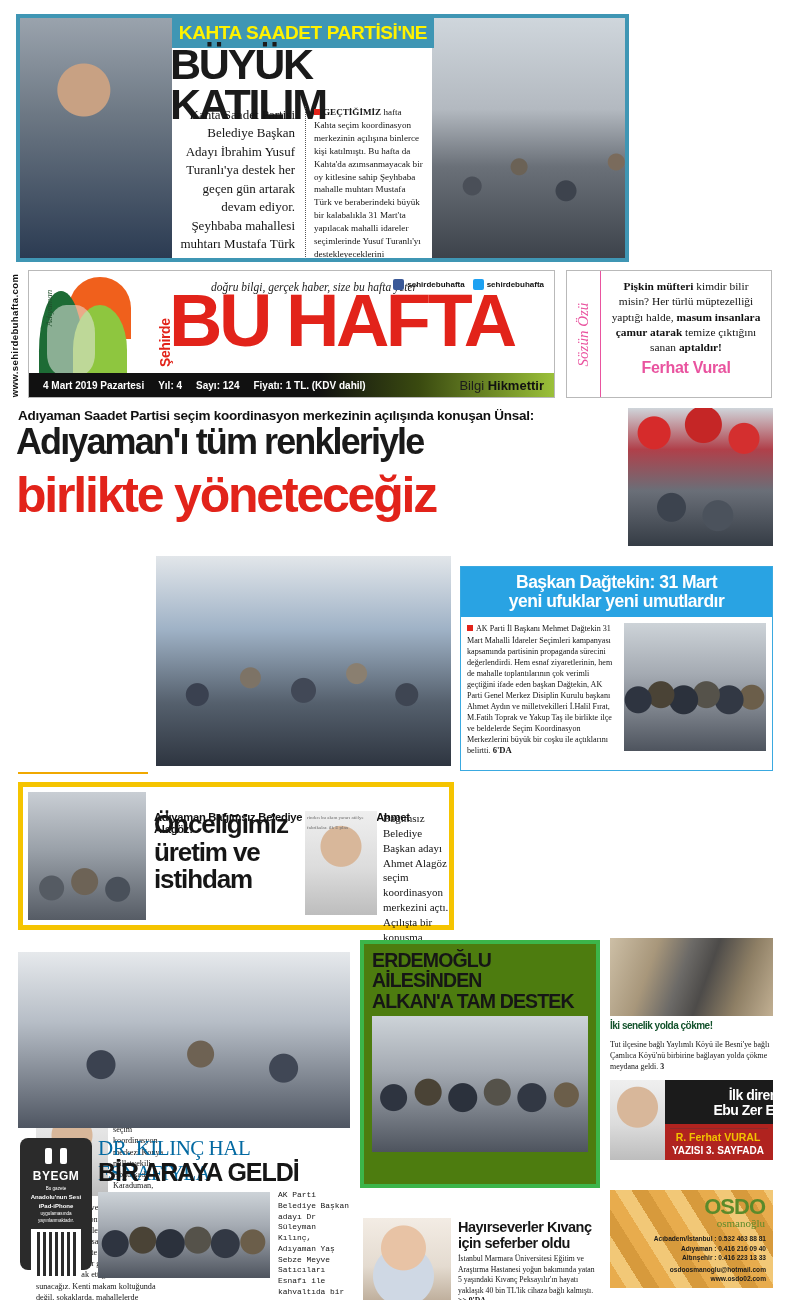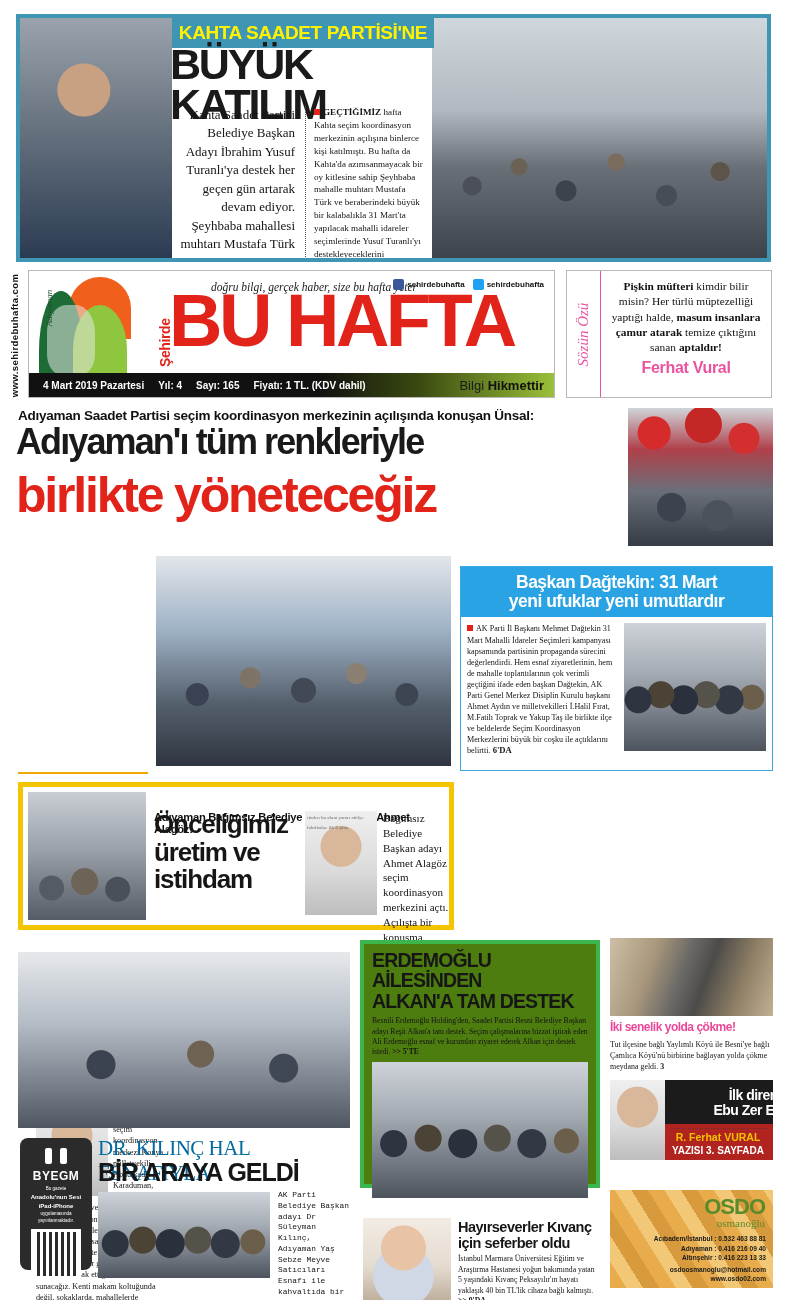--- a/index.html
+++ b/index.html
@@ -87,21 +87,21 @@
       linear-gradient(#f6d79c, #d89a41);
   }
   .photo.portrait {
     background:
       radial-gradient(circle at 50% 34%, #d8b79a 0 20px, transparent 21px),
       linear-gradient(#efefef 0%, #dcdcdc 55%, #bdbdbd 100%);
   }
 
   
   .top-story {
-    position: absolute; left: 16px; top: 14px; width: 755px; height: 248px;
+    position: absolute; left: 16px; top: 14px; width: 613px; height: 248px;
     border: 4px solid #3f96b4; background: #fff; overflow: hidden;
   }
   .top-story .left-photo { position: absolute; left: 0; top: 0; width: 152px; height: 240px; }
   .top-story .right-photo { position: absolute; left: 412px; top: 0; width: 335px; height: 240px; }
   .kicker-band {
     position: absolute; left: 152px; top: 0; width: 262px; height: 30px;
     background: #3f96b4; display: flex; align-items: center; justify-content: center;
   }
   .kicker-band span {
     color: #fff200; font-weight: 900; font-size: 19px; letter-spacing: -0.4px;
@@ -280,21 +280,21 @@
   }
   .erdem .pic { margin: 5px 8px 0; height: 136px; }
 
   
   .bigphoto-left { position: absolute; left: 18px; top: 952px; width: 332px; height: 176px; }
 
   
   .road-photo { position: absolute; left: 610px; top: 938px; width: 163px; height: 78px; }
   .road-head {
     position: absolute; left: 610px; top: 1020px; width: 165px;
-    font-size: 12px; font-weight: bold; color: #ec4899; letter-spacing: -0.5px;
+    font-size: 10px; font-weight: bold; color: #14532d; letter-spacing: -0.5px;
   }
   .road-para {
     position: absolute; left: 610px; top: 1040px; width: 163px;
     font-family: "Liberation Serif", serif; font-size: 7.9px; line-height: 1.38; color: #141414;
   }
   .vural-ad { position: absolute; left: 610px; top: 1080px; width: 163px; height: 80px; background: #1b1b1b; overflow: hidden; }
   .vural-ad .pic { position: absolute; left: 0; top: 0; width: 55px; height: 80px; }
   .vural-ad .t1 {
     position: absolute; left: 56px; top: 8px; width: 104px; text-align: center;
     color: #fff; font-weight: 900; font-size: 14px; line-height: 1.08; letter-spacing: -0.5px; margin-left: 46px;
@@ -410,21 +410,21 @@
         <span class="hnd">sehirdebuhafta</span>
       </div>
     </div>
 
     <div class="brand-sehirde">Şehirde</div>
     <div class="brand-main">BU HAFTA</div>
 
     <div class="infobar">
       <span class="cell">4 Mart 2019 Pazartesi</span>
       <span class="cell">Yıl: 4</span>
-      <span class="cell">Sayı: 165</span>
+      <span class="cell">Sayı: 124</span>
       <span class="cell">Fiyatı: 1 TL. (KDV dahil)</span>
       <span class="tagline"><span>Bilgi </span><b>Hikmettir</b></span>
     </div>
   </div>
 
   <div class="opinion">
     <div class="vert">
       <span>Sözün Özü</span>
     </div>
     <div class="body">
@@ -470,21 +470,20 @@
     <div class="para"><span>Bağımsız Belediye Başkan adayı Ahmet Alagöz seçim koordinasyon merkezini açtı. Açılışta bir konuşma yapan Alagöz, önceliğimiz üretim ve istihdam olacaktır "dedi.</span> <b>5'TE</b></div>
   </div>
 
   <div class="photo seminar bigphoto-left"></div>
 
   <div class="erdem">
     <div class="head">
       <div>ERDEMOĞLU AİLESİNDEN</div>
       <div>ALKAN'A TAM DESTEK</div>
     </div>
-    <div class="para"><span>Besnili Erdemoğlu Holding'den, Saadet Partisi Besni Belediye Başkan adayı Reşit Alkan'a tam destek. Seçim çalışmalarına bizzat iştirak eden Ali Erdemoğlu esnaf ve kurumları ziyaret ederek Alkan için destek istedi.</span> <b>&gt;&gt; 5'TE</b></div>
     <div class="photo group pic"></div>
   </div>
 
   <div class="photo road road-photo"></div>
   <div class="road-head">İki senelik yolda çökme!</div>
   <div class="road-para"><span>Tut ilçesine bağlı Yaylımlı Köyü ile Besni'ye bağlı Çamlıca Köyü'nü birbirine bağlayan yolda çökme meydana geldi.</span> <b>3</b></div>
 
   <div class="vural-ad">
     <div class="redband"></div>
     <div class="photo portrait pic"></div>

